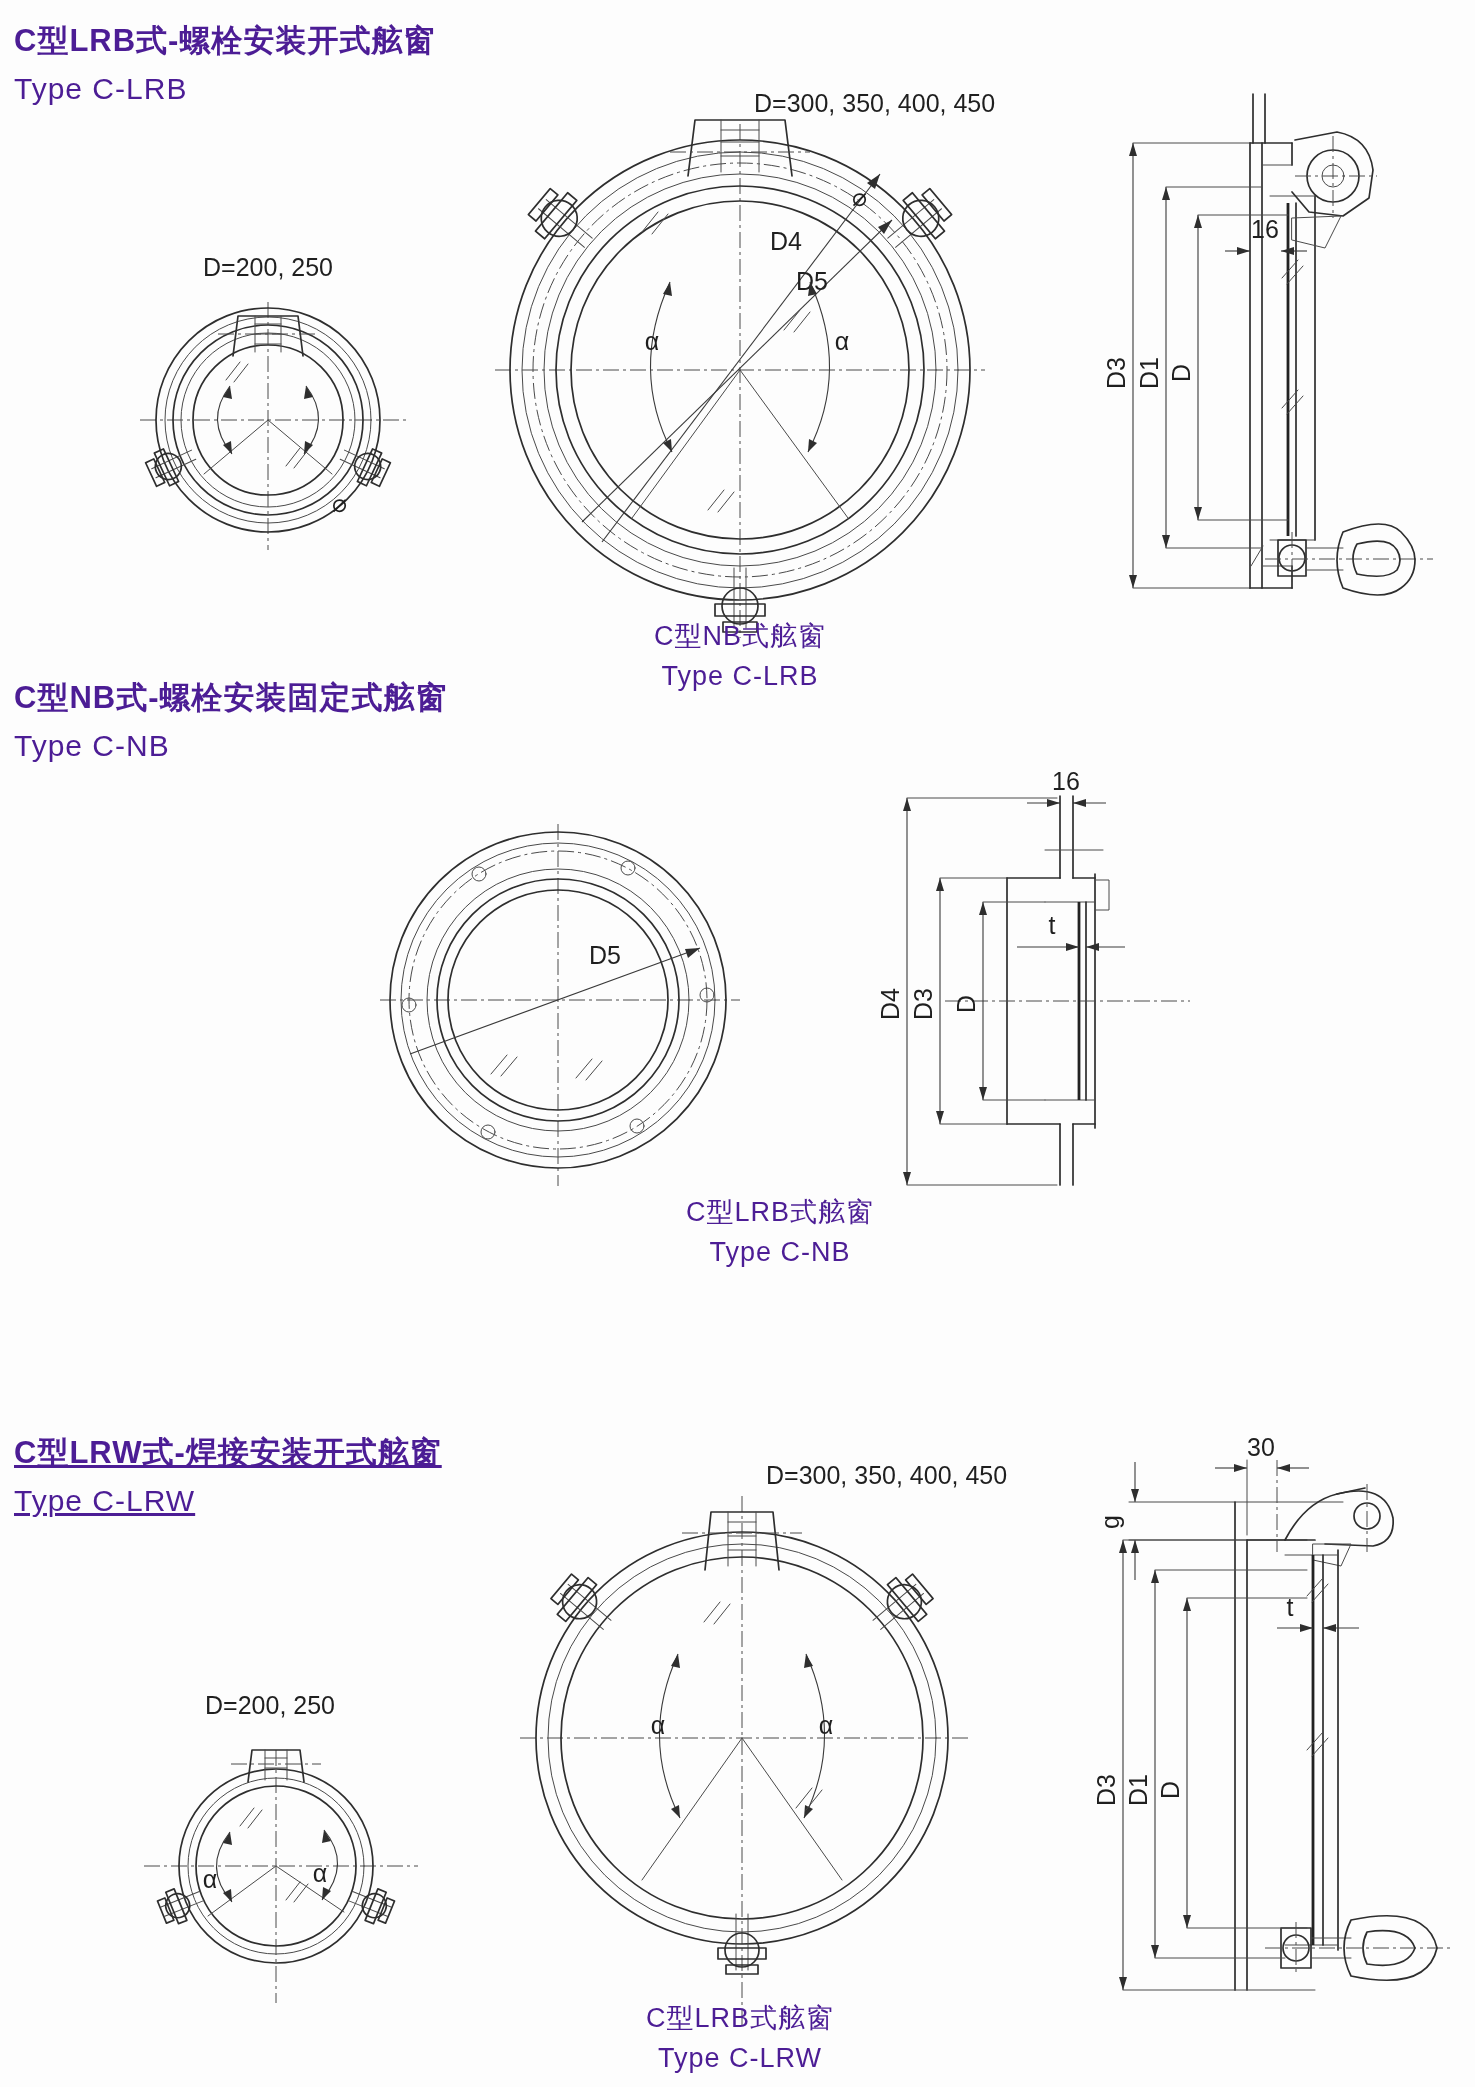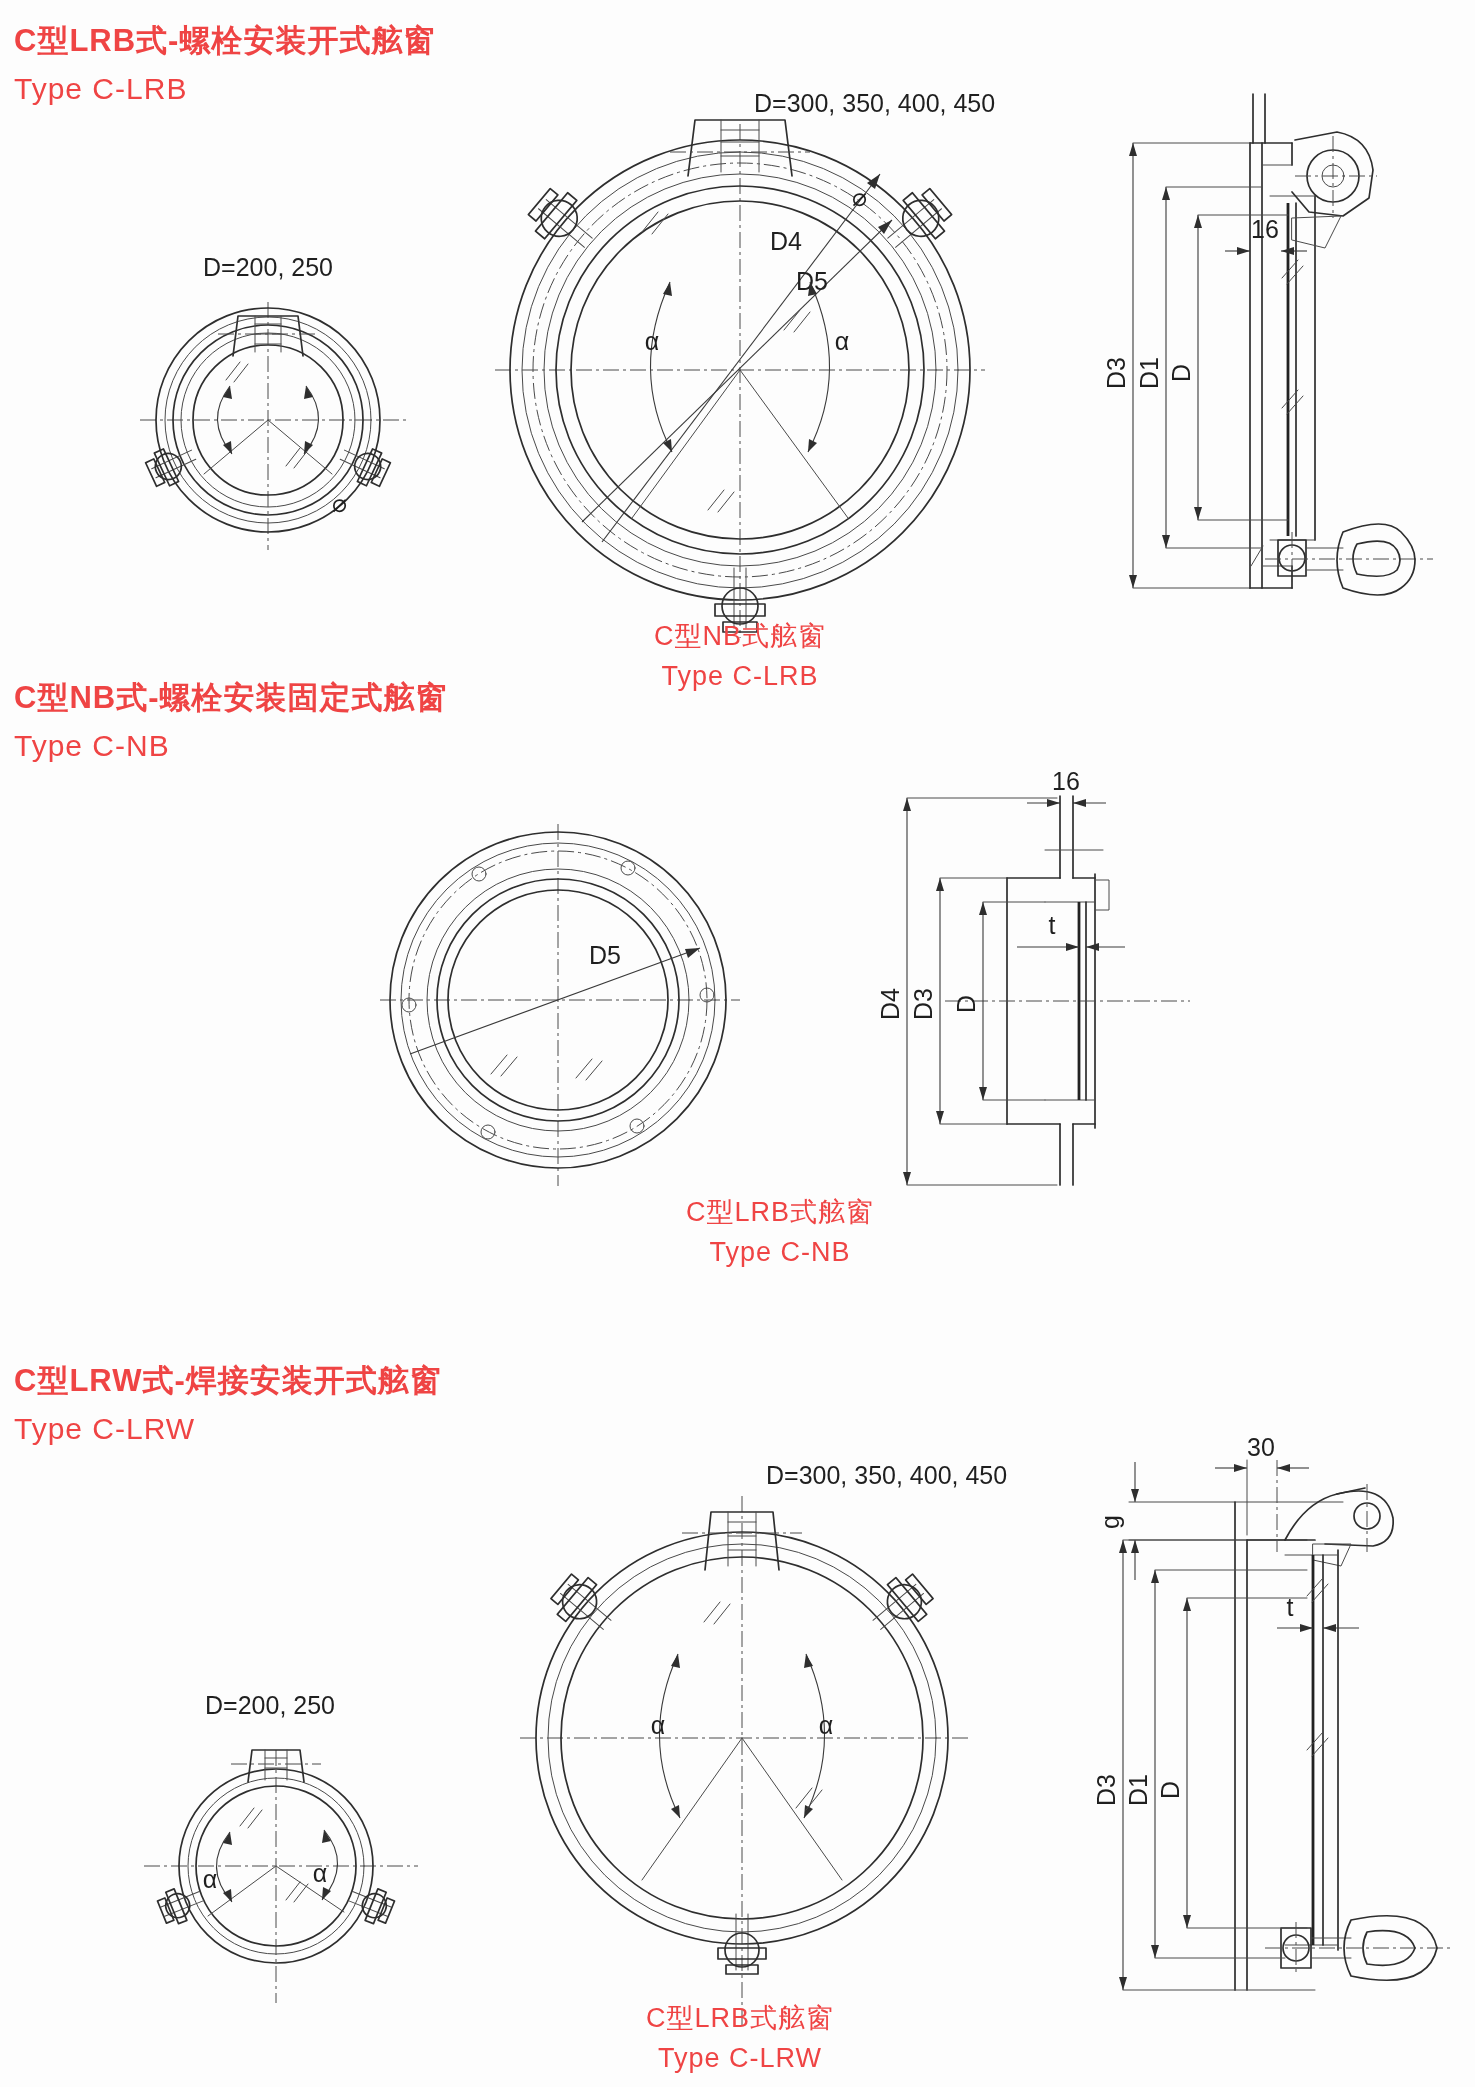--- a/index.html
+++ b/index.html
@@ -1,18 +1,18 @@
 <!DOCTYPE html>
 <html><head>
 <meta charset="utf-8">
 <style>
   html,body{margin:0;padding:0;background:#e8e8e8;}
   .page{
     position:relative;width:1475px;height:2087px;background:#fdfdfd;
-    font-family:"Liberation Sans",sans-serif;color:#ef4444;overflow:hidden;margin:0 auto;
+    font-family:"Liberation Sans",sans-serif;color:#4c1d95;overflow:hidden;margin:0 auto;
   }
   .sec-title{position:absolute;left:14px;}
   .sec-title .cn{font-size:31px;font-weight:700;letter-spacing:1px;}
   .sec-title .en{font-size:30px;font-weight:400;margin-top:10px;letter-spacing:1px;}
   .caption{position:absolute;text-align:center;}
   .caption .cn{font-size:27px;letter-spacing:1px;}
   .caption .en{font-size:27px;margin-top:7px;letter-spacing:1px;}
   svg{position:absolute;overflow:visible;}
   .ln{fill:none;stroke:#2e2e2e;stroke-width:1.7;stroke-linecap:round;stroke-linejoin:round;}
   .tn{fill:none;stroke:#4a4a4a;stroke-width:1;stroke-linecap:round;}
@@ -358,21 +358,21 @@
         <text class="t" x="0" y="0" text-anchor="middle" font-size="25">D</text>
       </g>
     </g>
   </svg>
 
   <div class="caption" style="left:610px;top:1194px;width:340px;">
     <div class="cn">C型LRB式舷窗</div>
     <div class="en">Type C-NB</div>
   </div>
 
-  <div class="sec-title" style="top:1360px;">
+  <div class="sec-title" style="top:1432px;text-decoration:underline;">
     <div class="cn">C型LRW式-焊接安装开式舷窗</div>
     <div class="en">Type C-LRW</div>
   </div>
 
   <svg style="left:508px;top:1460px;" width="475" height="565" viewBox="0 0 475 565">
     <text class="t" x="258" y="24" font-size="26">D=300, 350, 400, 450</text>
     <g>
       <line class="cl" x1="234" y1="36" x2="234" y2="565"></line>
       <line class="cl" x1="12" y1="278" x2="462" y2="278"></line>
     </g>

